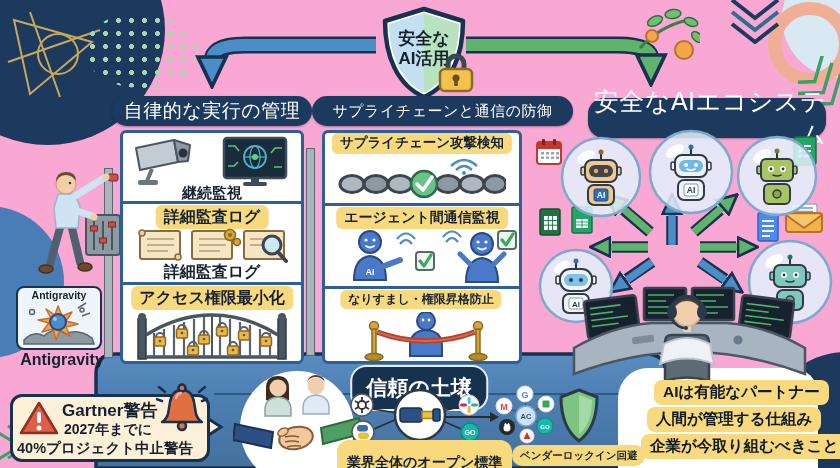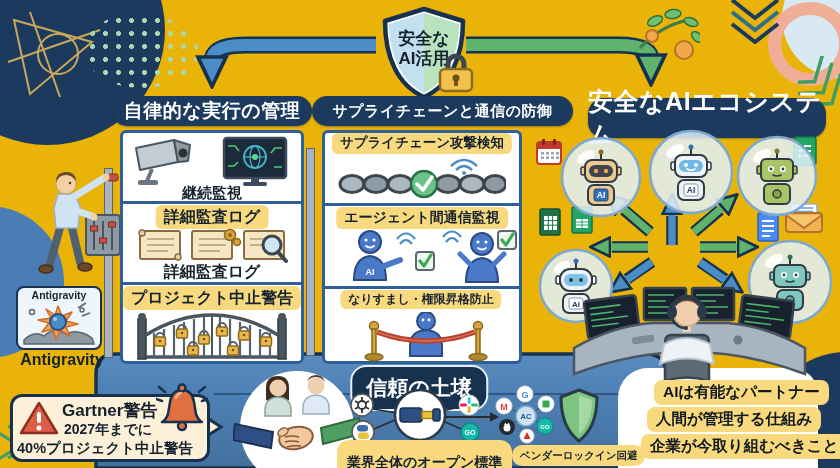--- a/index.html
+++ b/index.html
@@ -1,21 +1,21 @@
 <!DOCTYPE html>
 <html><head>
 <meta charset="utf-8">
 <style>
   html,body{margin:0;padding:0;background:#fff}
-  .canvas{position:relative;width:840px;height:468px;background:#eab308;overflow:hidden;
+  .canvas{position:relative;width:840px;height:468px;background:#f9a8d4;overflow:hidden;
           font-family:"Liberation Sans","DejaVu Sans",sans-serif;color:#15222e}
   .ab{position:absolute}
   .cxy{transform:translateX(-50%)}
-  .pill-header{background:#1c3a5e;color:#fff;font-weight:700;border-radius:16px;
-               display:flex;align-items:center;justify-content:center;text-align:left;
+  .pill-header{background:#1c3a5e;color:#fff;font-weight:400;border-radius:16px;
+               display:flex;align-items:center;justify-content:center;text-align:right;
                letter-spacing:0.5px;box-shadow:0 1px 2px rgba(10,25,45,.35)}
   .box{background:#fff;border:3px solid #2e5f96;border-radius:6px;box-sizing:border-box}
   .sep{background:#2e5f96;height:3px}
   .ylabel{background:#f8d97e;color:#15222e;font-weight:800;border-radius:6px;
           padding:2px 8px;white-space:nowrap;display:inline-block;line-height:1.25}
   .caption{color:#15222e;font-weight:800;white-space:nowrap}
   .note{background:#f8d97e;color:#101820;font-weight:800;border-radius:8px;
         padding:2px 9px;white-space:nowrap;display:inline-block;font-size:15.5px}
   .dots-green{background-image:radial-gradient(#a8d8b0 2.2px,transparent 2.7px);background-size:13px 13px}
   .dots-white{background-image:radial-gradient(rgba(255,255,255,.85) 2.3px,transparent 2.8px);background-size:15px 15px}
@@ -198,21 +198,21 @@
     <g>
       <rect x="106" y="3" width="40" height="28" rx="2" fill="#f5e6c4" stroke="#8a6b42" stroke-width="2"></rect>
       <line x1="112" y1="11" x2="140" y2="11" stroke="#b59b76" stroke-width="1.5"></line>
       <line x1="112" y1="17" x2="140" y2="17" stroke="#b59b76" stroke-width="1.5"></line>
       <circle cx="134" cy="17" r="9" fill="#cfe7f2" stroke="#3c4650" stroke-width="3"></circle>
       <line x1="140" y1="24" x2="148" y2="33" stroke="#3c4650" stroke-width="4" stroke-linecap="round"></line>
     </g>
   </svg>
   <div class="ab caption cxy" style="left:212px;top:262px;font-size:16px">詳細監査ログ</div>
 
-  <div class="ab ylabel cxy" style="left:212px;top:286px;font-size:16px">プロジェクト中止警告</div>
+  <div class="ab ylabel cxy" style="left:212px;top:286px;font-size:16px">アクセス権限最小化</div>
   <svg class="ab" style="left:136px;top:309px" width="152" height="54" viewBox="0 0 152 54">
     <rect x="2" y="10" width="8" height="40" fill="#49555f" stroke="#2f3a44" stroke-width="1.5"></rect>
     <circle cx="6" cy="8" r="4" fill="#49555f"></circle>
     <rect x="142" y="10" width="8" height="40" fill="#49555f" stroke="#2f3a44" stroke-width="1.5"></rect>
     <circle cx="146" cy="8" r="4" fill="#49555f"></circle>
     <path d="M10 26 Q42 6 76 6 Q110 6 142 26" fill="none" stroke="#49555f" stroke-width="3.5"></path>
     <line x1="10" y1="48" x2="142" y2="48" stroke="#49555f" stroke-width="3.5"></line>
     <line x1="76" y1="6" x2="76" y2="48" stroke="#49555f" stroke-width="2"></line>
     <g stroke="#56636e" stroke-width="2.2">
       <line x1="18" y1="24" x2="18" y2="48"></line>

